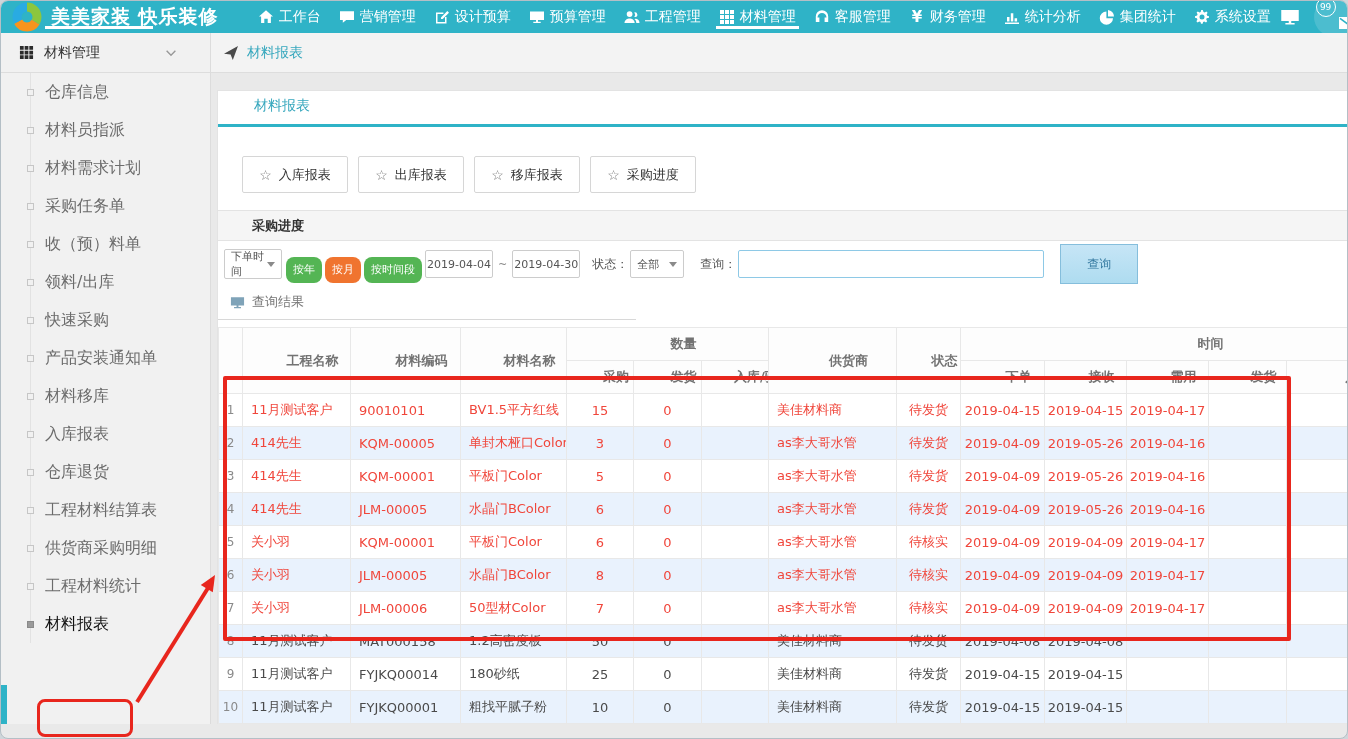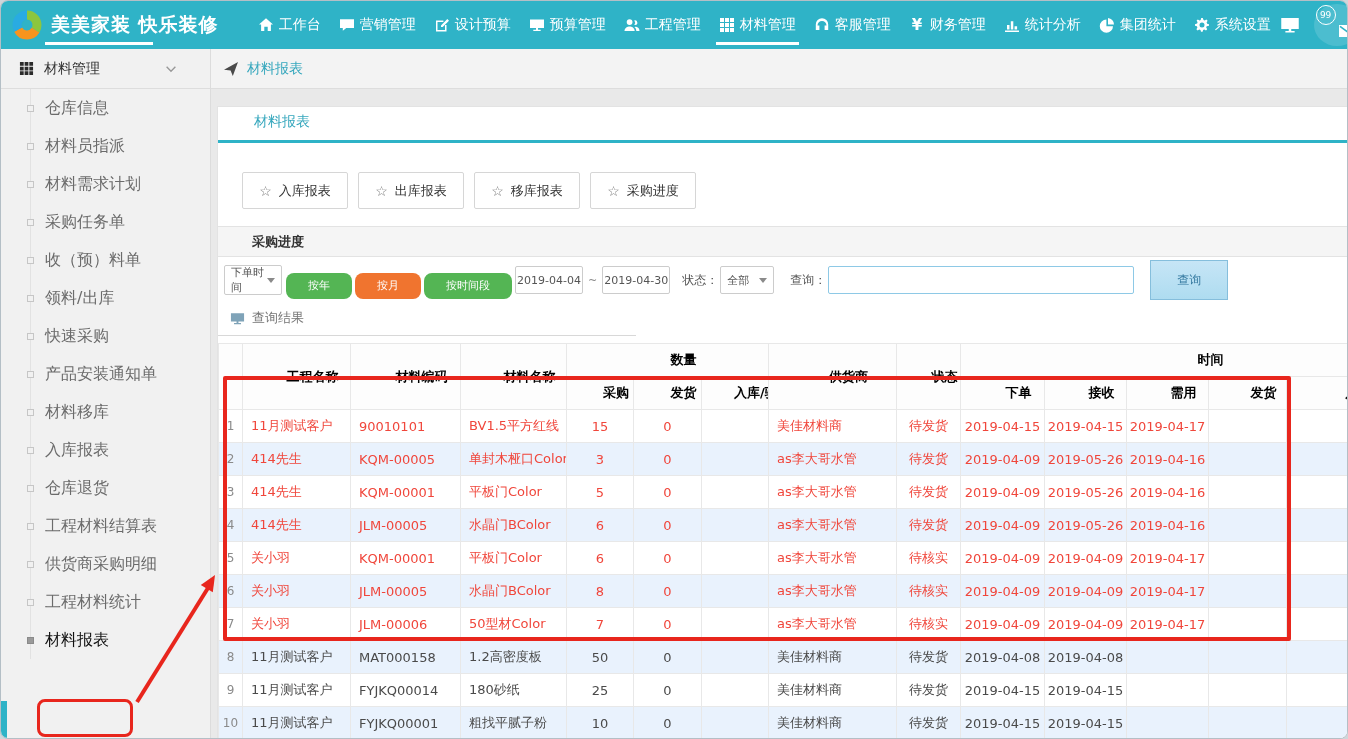--- a/index.html
+++ b/index.html
@@ -1,21 +1,21 @@
 <!DOCTYPE html>
 <html style="--teal: #2FB3C7; --teal_text: #36A7BD; --green: #54B554; --orange: #F0742F; --red: #E8261D; --red_text: #F0463B; --stripe: #E9F2FD; --blue_btn_bg: #AEDCF0; --blue_btn_border: #85BEDC; --blue_btn_text: #33789F;"><head>
 <meta charset="utf-8">
 <style>
   * { margin:0; padding:0; box-sizing:border-box; }
   body { font-family:"DejaVu Sans","Liberation Sans",sans-serif; background:#cfd6da; }
   .page { position:relative; width:1348px; height:739px; background:#e9e9e9;
           border:1px solid #b4bfc6; border-radius:8px; overflow:hidden; }
 
   
-  .topnav { position:relative; height:48px; background:var(--teal); display:flex; align-items:center; color:#fff; }
+  .topnav { position:relative; height:32px; background:var(--teal); display:flex; align-items:center; color:#fff; }
   .brand { display:flex; align-items:center; gap:8px; padding-left:10px; position:relative; height:100%; }
   .logo { width:32px; height:32px; }
   .brand-text { font-size:19px; font-weight:bold; letter-spacing:1px; white-space:nowrap; }
   .brand-underline { position:absolute; left:44px; bottom:4px; width:108px; height:3px; background:#fff; }
   .hamburger { width:22px; height:16px; margin:0 16px 0 14px; display:flex; flex-direction:column; justify-content:space-between; cursor:pointer; }
   .hamburger i { display:block; height:3px; background:#fff; border-radius:1px; }
   .nav-items { display:flex; align-items:center; height:100%; }
   .nav-item { position:relative; display:flex; align-items:center; gap:5px; height:100%; padding:0 9px; font-size:14px; white-space:nowrap; cursor:pointer; }
   .nav-item .ic { display:flex; width:16px; height:16px; }
   .nav-item.active::after { content:""; position:absolute; left:6px; right:6px; bottom:4px; height:3px; background:#fff; }
@@ -56,39 +56,39 @@
   .report-btn .star { color:#7a7a7a; font-size:14px; }
 
   .section-head { margin-top:17px; height:31px; line-height:30px; background:#f5f5f5;
                   border-top:1px solid #e3e3e3; border-bottom:1px solid #e3e3e3;
                   font-size:13px; font-weight:bold; color:#333; padding-left:34px; }
   .filter-row { height:46px; display:flex; align-items:center; padding-left:6px; background:#fff; font-size:11px; color:#555; }
   .mini-select { height:30px; border:1px solid #ccc; background:#fff; border-radius:2px;
                  display:flex; align-items:center; justify-content:space-between; padding:0 6px; cursor:pointer; color:#555; }
   .sel-order { width:58px; margin-right:4px; }
   .caret { width:0; height:0; border-left:4px solid transparent; border-right:4px solid transparent; border-top:5px solid #8a8a8a; }
-  .tag-btn { height:26px; border:none; border-radius:8px; color:#fff; font-size:11px; padding:0 22px; margin-right:3px; cursor:pointer; font-family:inherit;margin-top:11px; }
+  .tag-btn { height:26px; border:none; border-radius:8px; color:#fff; font-size:11px; padding:0 7px; margin-right:3px; cursor:pointer; font-family:inherit;margin-top:11px; }
   .tag-green { background:var(--green); }
   .tag-orange { background:var(--orange); }
   .date-input { width:68px; height:28px; border:1px solid #ccc; border-radius:2px; text-align:center; font-size:11px; color:#555; font-family:inherit; }
   .tilde { margin:0 5px; color:#888; }
   .flabel { font-size:12px; color:#555; margin:0 2px 0 12px; }
   .sel-status { width:54px; height:28px; margin-right:4px; }
   .query-input { width:306px; height:28px; border:1px solid #8ec9e6; border-radius:2px; font-size:12px; padding:0 6px; font-family:inherit; }
   .search-btn { width:78px; height:40px; margin-left:16px; border:1px solid var(--blue_btn_border); border-radius:0;
                 background:linear-gradient(#c6e5f6,var(--blue_btn_bg)); color:var(--blue_btn_text); font-size:12px; cursor:pointer; font-family:inherit; }
   .results-row { display:flex; align-items:center; gap:7px; width:418px; padding:6px 0 8px 12px; border-bottom:1px solid #d8d8d8; }
   .results-row .mon { width:15px; height:15px; color:#7fa3b8; display:flex; }
   .results-label { font-size:13px; color:#777; }
 
   
   .table-wrap { margin-top:7px; overflow:hidden; flex:1; }
   table { border-collapse:collapse; table-layout:fixed; width:1210px; }
   th, td { border:1px solid #e8e8e8; font-size:13px; height:33px; padding:0; overflow:hidden; white-space:nowrap; }
-  thead th { background:#fdfdfd; color:#000000; font-weight:bold; text-align:center;padding-left:32px; }
+  thead th { background:#fdfdfd; color:#737373; font-weight:bold; text-align:center;padding-left:32px; }
   td { text-align:center; color:#4a4a4a; }
   td.al { text-align:left; padding-left:8px; }
   td.num { color:#8a8a8a; font-size:12px; }
   tbody tr:nth-child(even) { background:var(--stripe); }
   tr.hl td { color:var(--red_text); }
   tr.hl td.num { color:#8a8a8a; }
 
   
   .anno { position:absolute; pointer-events:none; }
   .red-table-box { left:222px; top:375px; width:1068px; height:265px; border:4px solid var(--red); border-radius:2px; }

